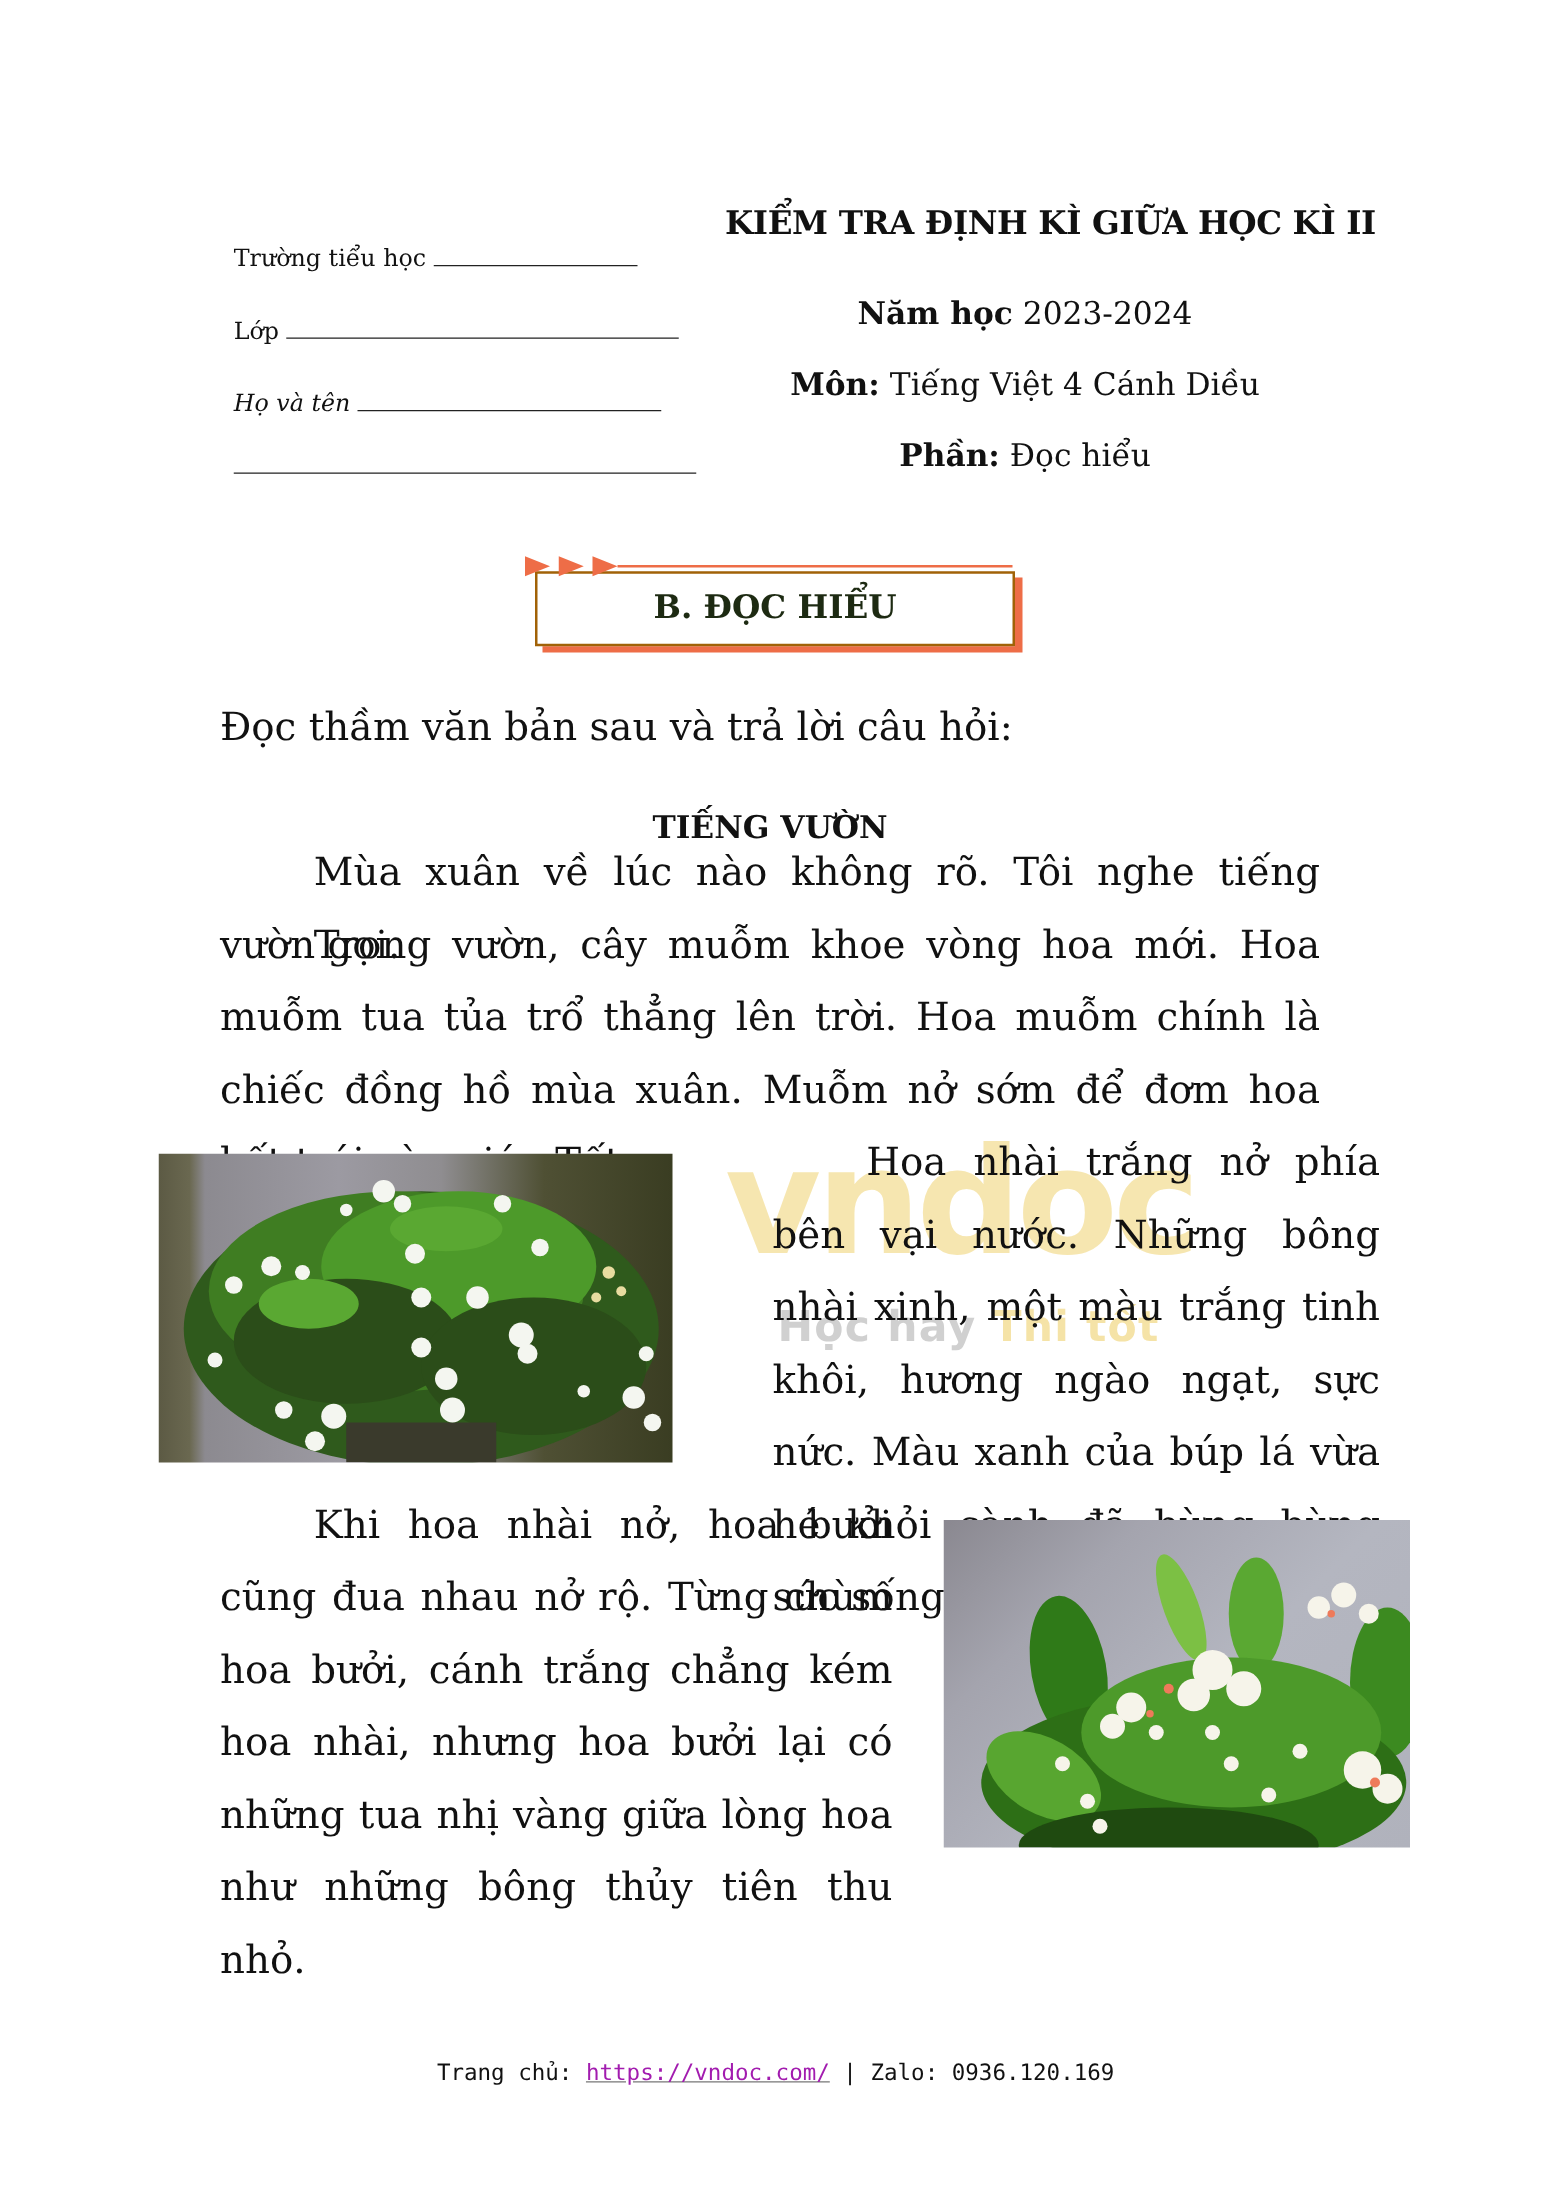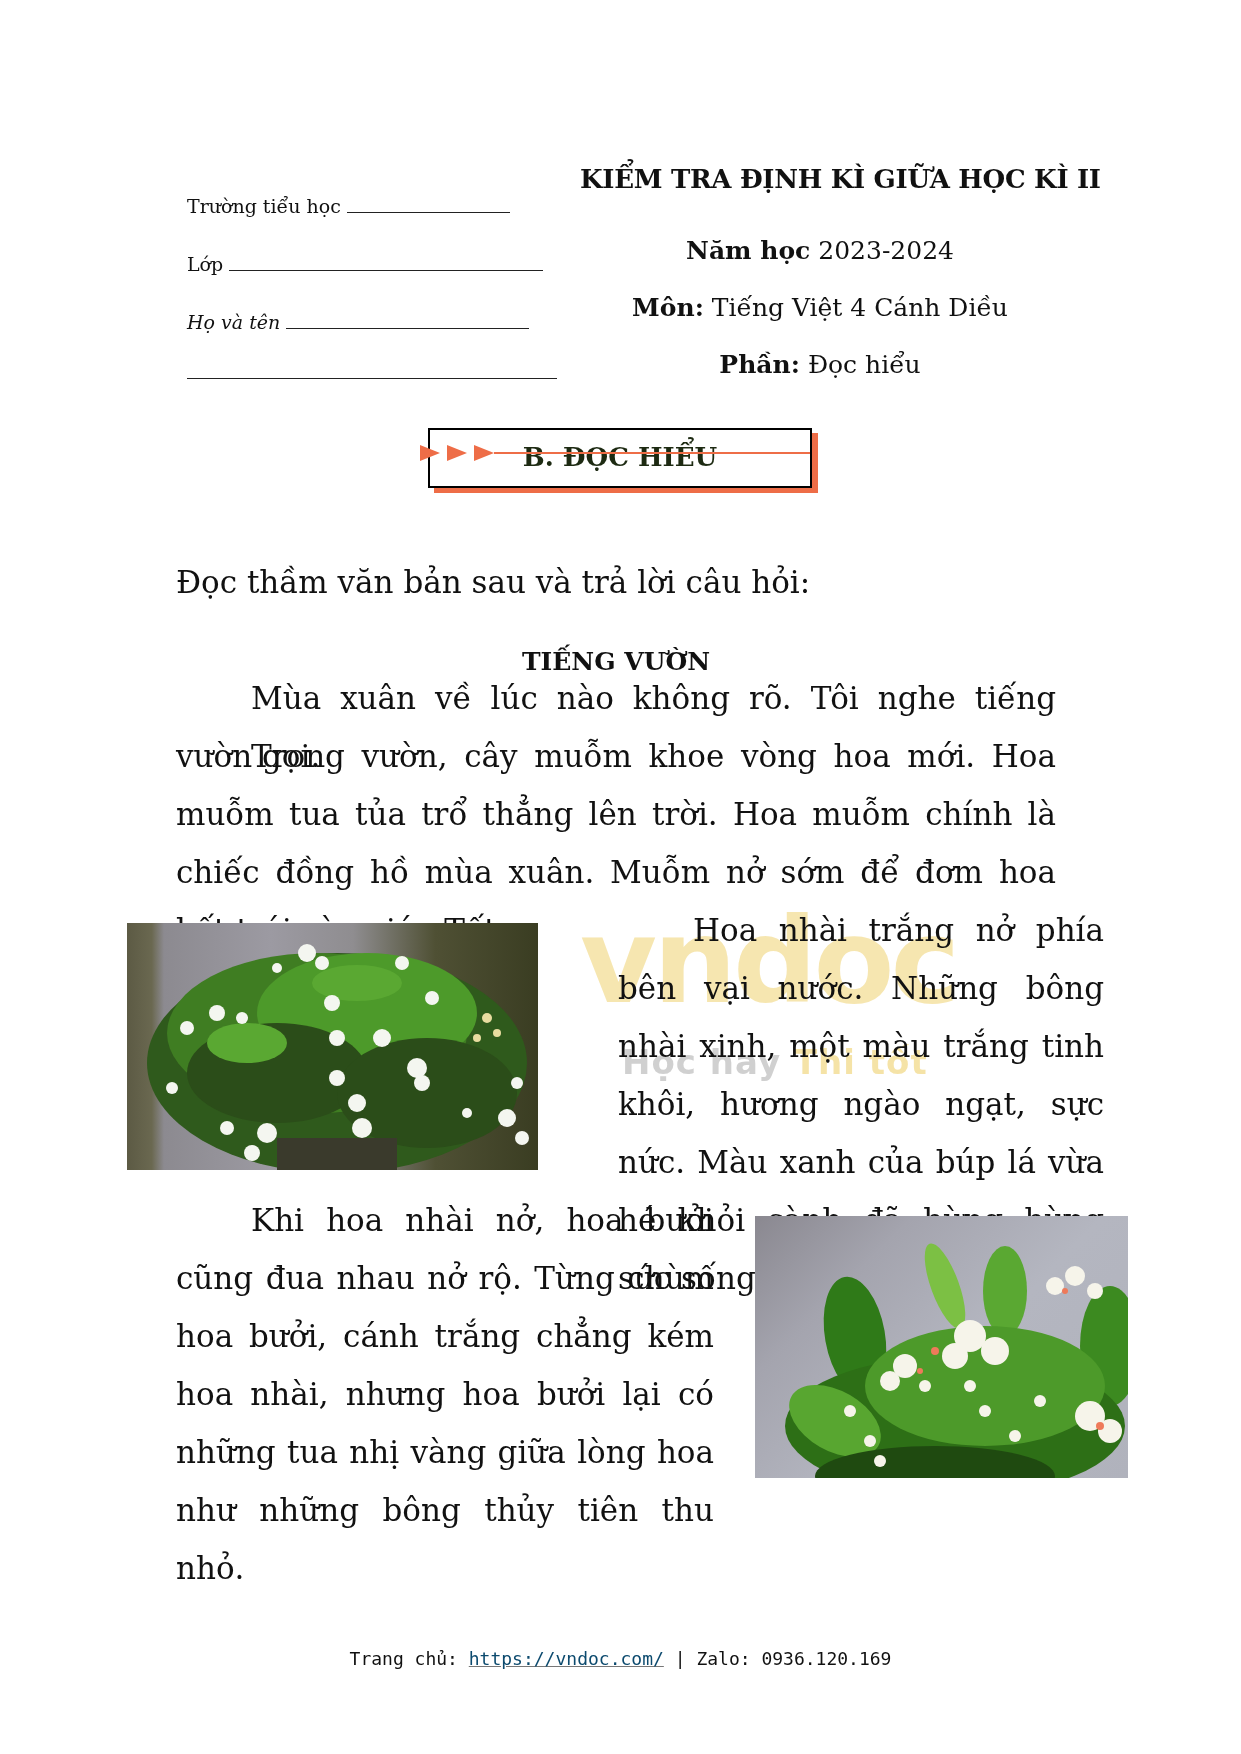--- a/index.html
+++ b/index.html
@@ -15,42 +15,42 @@
   .field { left: 187px; font-size: 19px; white-space: nowrap; }
   .field .blank { display: inline-block; border-bottom: 1.5px solid #222; height: 20px; vertical-align: baseline; margin-left: 6px; }
 
   
   .hright { left: 580px; width: 480px; text-align: center; font-size: 25px; white-space: nowrap; }
   .hright b { font-weight: bold; margin-top: 32px; }
   .htitle { font-weight: bold; font-size: 26px; letter-spacing: -0.3px; }
 
   
   .sec-box {
-    left: 428px; top: 428px; width: 380px; height: 56px;
-    border: 2px solid #000000; background: #fff;
+    left: 428px; top: 457px; width: 380px; height: 56px;
+    border: 2px solid #a16207; background: #fff;
     box-shadow: 6px 5px 0 #ee6d47;
   }
   .sec-label { position: absolute; left: 0; right: 0; top: 12px; text-align: center; font-weight: bold; font-size: 26px; color: #1d2a12; }
   .arrow { width: 0; height: 0; border-top: 8px solid transparent; border-bottom: 8px solid transparent; border-left: 20px solid #ee6d47; }
 
   
   .p { font-size: 31px; line-height: 58px; }
   .just { text-align: justify; text-align-last: left; }
   .title2 { font-weight: bold; font-size: 25px; text-align: center; }
 
   
   .photo { overflow: hidden; }
 
   
   .wm-logo { font-family: "DejaVu Sans", "Liberation Sans", sans-serif; font-weight: bold; color: rgba(235, 200, 80, 0.45); font-size: 118px; letter-spacing: -4px; }
   .wm-sub { font-family: "DejaVu Sans", "Liberation Sans", sans-serif; font-weight: bold; font-size: 34px; letter-spacing: 1px; }
 
   
   .footer { left: 0; width: 1241px; top: 1648px; text-align: center; font-size: 18px; color: #111; }
-  .footer a { color: #0c4a6e; text-decoration: underline; text-decoration-color: #777; }
+  .footer a { color: #a21caf; text-decoration: underline; text-decoration-color: #777; }
 </style>
 </head>
 <body>
 
 <div class="abs field" style="top:192px;">
   <span>Trường tiểu học</span><span class="blank" style="width:163px;"></span>
 </div>
 <div class="abs field" style="top:250px;">
   <span>Lớp</span><span class="blank" style="width:314px;"></span>
 </div>

